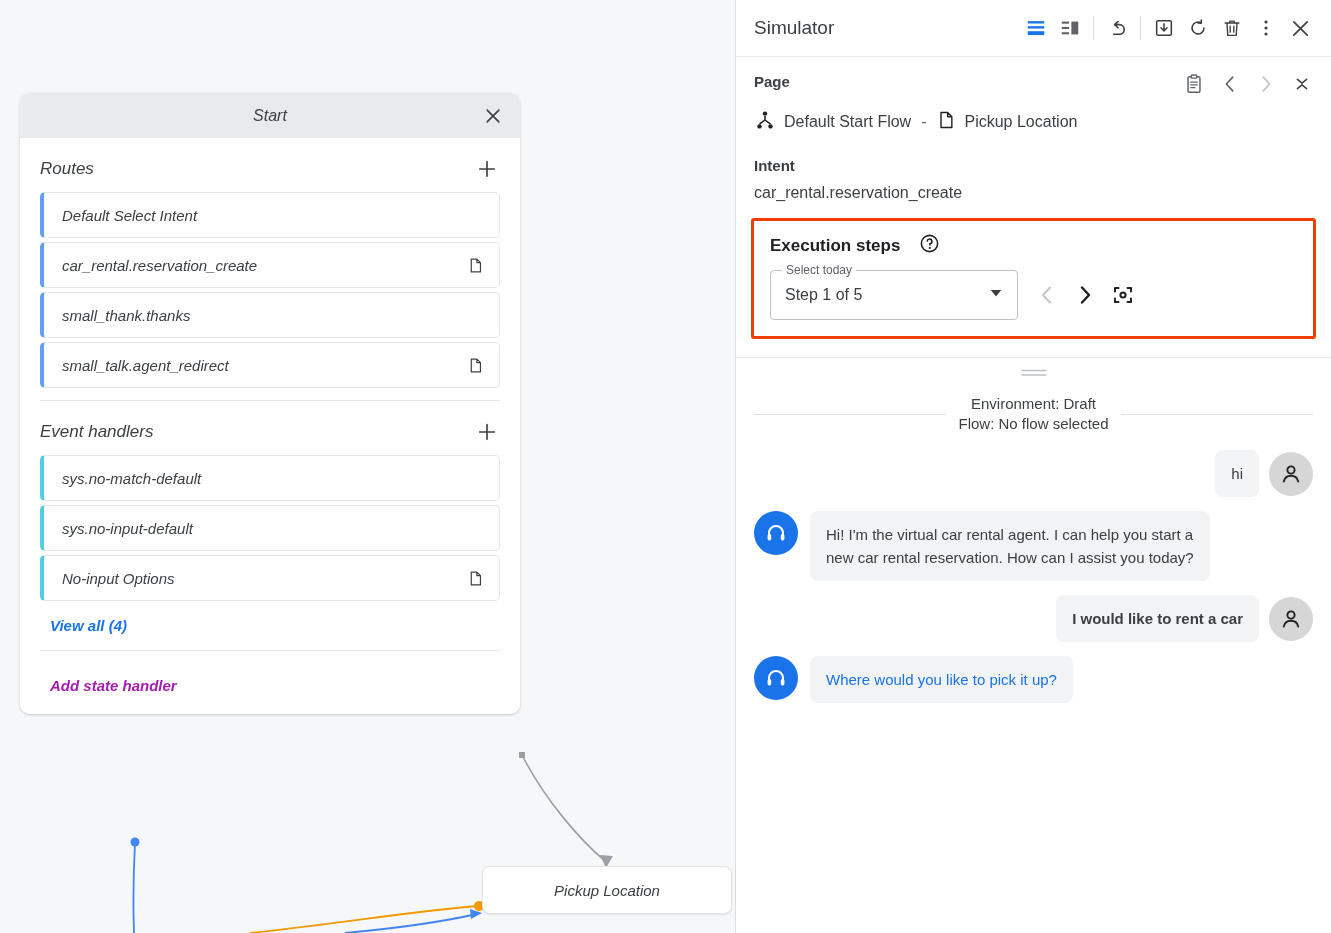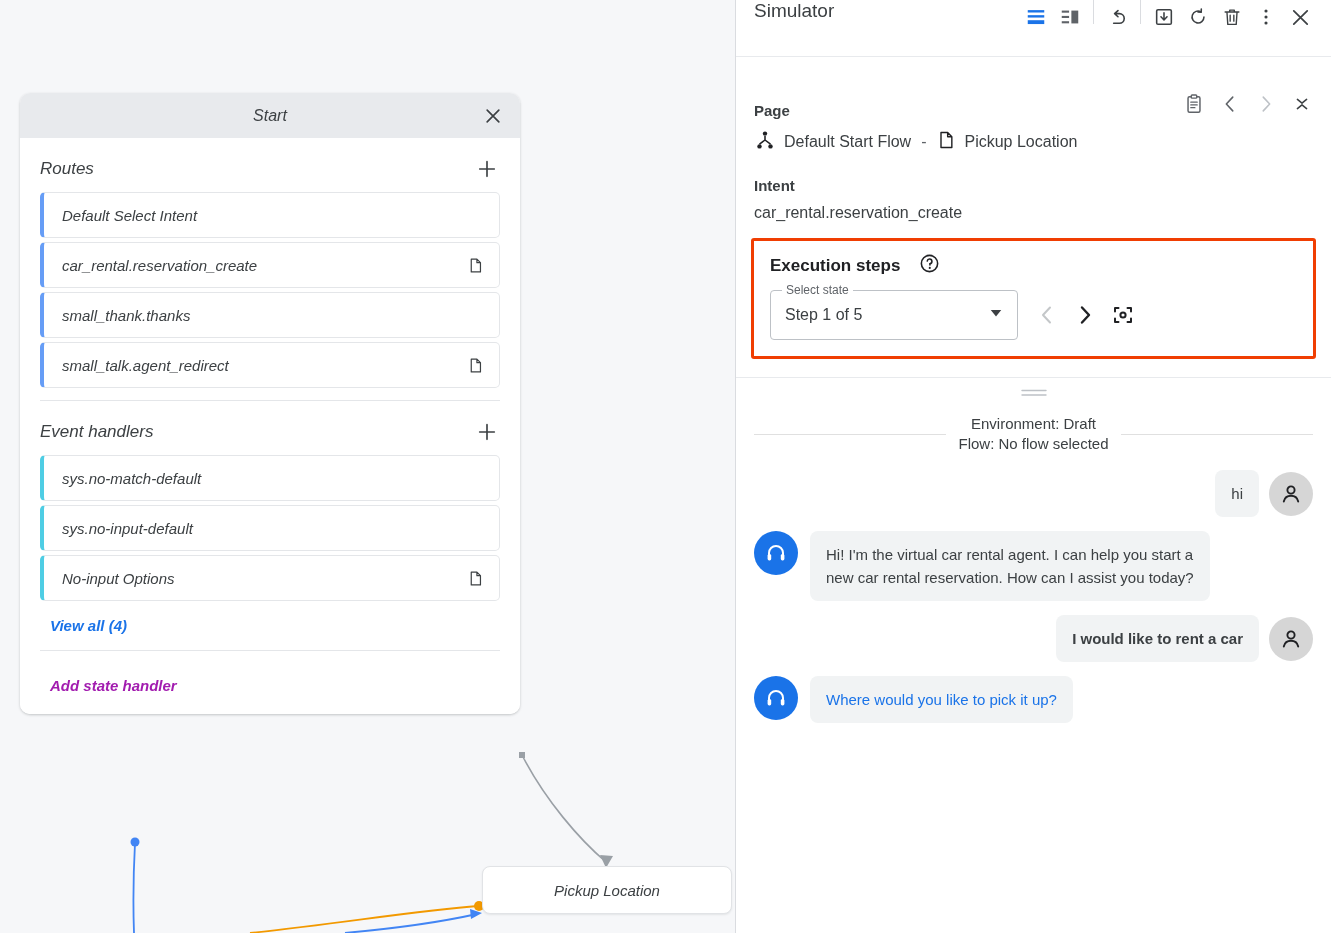--- a/index.html
+++ b/index.html
@@ -75,33 +75,33 @@
     box-shadow: 0 1px 2px rgba(60,64,67,.10);
   }
 
   
   #sim {
     position:absolute; left:735px; top:0; width:596px; height:933px;
     background:#fff; border-left:1px solid #dadce0;
     display:flex; flex-direction:column;
   }
   .sim-header {
-    height:57px; display:flex; align-items:flex-start;
+    height:57px; display:flex; align-items:center;
     padding: 0 14px 0 18px; border-bottom:1px solid #e8eaed; flex:none;
   }
   .sim-title { font-size:19px; color:#3c4043; flex:1; }
   .ico-btn {
     width:34px; height:34px; border-radius:50%;
     display:flex; align-items:center; justify-content:center;
     cursor:pointer; flex:none;
   }
   .vsep { width:1px; height:24px; background:#dadce0; margin:0 6px; flex:none; }
 
   .sim-page { padding: 16px 18px 0 18px; flex:none; }
-  .row-between { display:flex; align-items:flex-end; justify-content:space-between;margin-top:20px; }
+  .row-between { display:flex; align-items:flex-start; justify-content:space-between; }
   .lbl-bold { font-size:15px; font-weight:bold; color:#3c4043; }
   .page-icons { display:flex; align-items:center; gap:14px; }
   .breadcrumb { display:flex; align-items:center; gap:8px; margin-top:10px; font-size:16px; color:#3c4043; }
   .bc-dash { color:#5f6368; margin:0 2px; }
   .intent-label { font-size:15px; font-weight:bold; color:#3c4043; margin-top:22px; }
   .intent-value { font-size:16px; color:#3c4043; margin-top:10px; }
 
   .exec-box {
     margin: 16px 15px 0 15px;
     border: 3px solid #f03e02;
@@ -381,21 +381,21 @@
         <svg width="21" height="21" viewBox="0 0 24 24">
             <circle cx="12" cy="12" r="9.3" stroke="#202124" stroke-width="1.8" fill="none"></circle>
             <path d="M9.4 9.2 a2.7 2.7 0 1 1 3.1 3.1 v1.3" stroke="#202124" stroke-width="1.8" fill="none" stroke-linecap="round"></path>
             <circle cx="12.3" cy="17" r="1.2" fill="#202124"></circle>
           </svg>
       </span>
     </div>
 
     <div class="step-row">
       <div class="select-step">
-        <span class="select-legend">Select state</span>
+        <span class="select-legend">Select today</span>
         <span class="select-value">Step 1 of 5</span>
         <span>
           <svg width="14" height="14" viewBox="0 0 24 24">
               <polygon points="3,7 21,7 12,18" fill="#3c4043"></polygon>
             </svg>
         </span>
       </div>
       <div class="step-nav">
         <span class="ico-btn">
           <svg width="24" height="24" viewBox="0 0 24 24">

